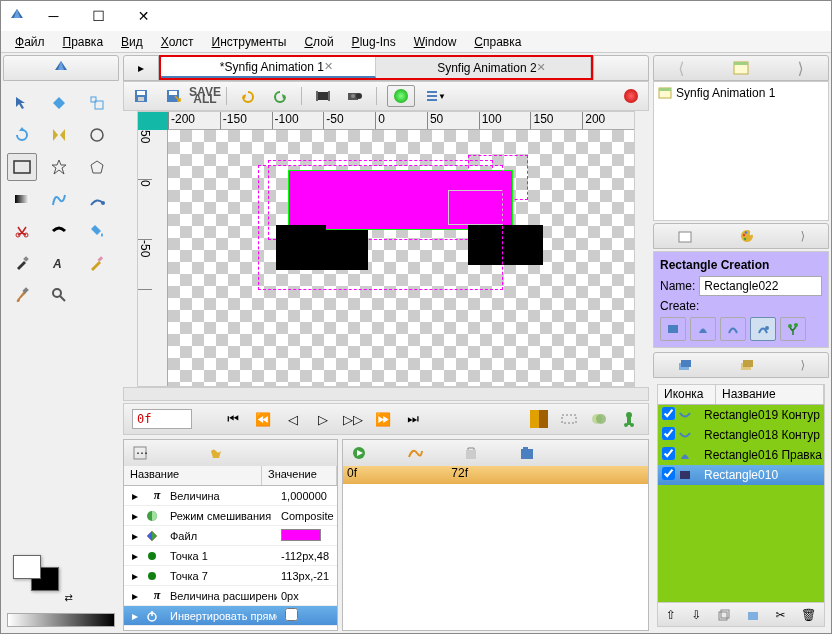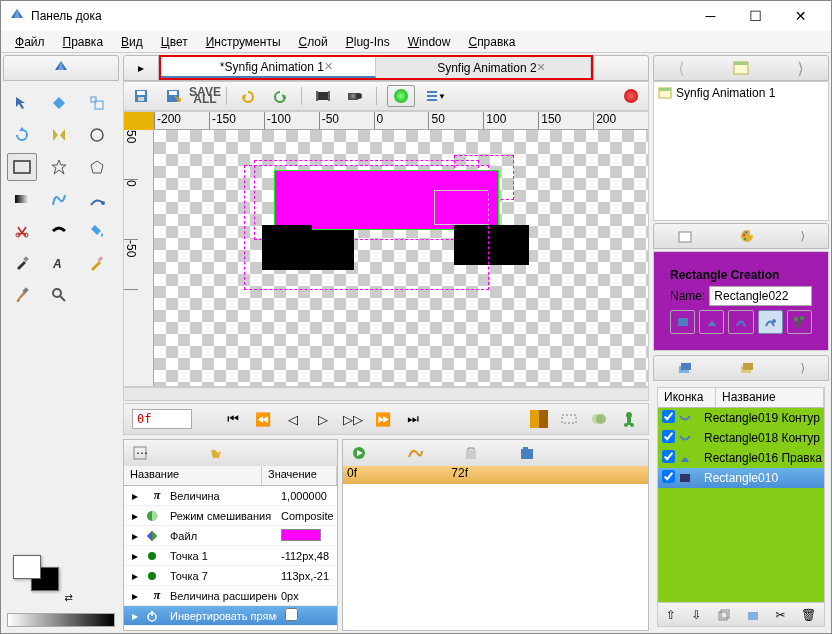--- a/index.html
+++ b/index.html
@@ -26,21 +26,21 @@
 .swap-icon { position: absolute; right: 42px; bottom: 0; font-size: 10px; }
 .gradient-bar { height: 14px; margin: 4px 6px 6px; background: linear-gradient(to right,#fff,#000); border: 1px solid #aaa; }
 .tabs-row { display: flex; height: 26px; border-bottom: 1px solid #bbb; background: #e8e8e8; margin: 2px 2px 0; border-radius: 3px 3px 0 0; }
 .tabs-red-box { border: 2px solid #e40000; display: flex; flex: 1; }
 .doc-tab { flex: 1; display: flex; align-items: center; justify-content: center; border-right: 1px solid #ccc; font-size: 12px; padding-left: 17px; }
 .doc-tab.active { background: #fff; border-bottom: 2px solid #4a7ebb; }
 .doc-tab .close { color: #888; font-size: 11px; }
 .canvas-toolbar { height: 30px; background: linear-gradient(#f8f8f8,#e4e4e4); display: flex; align-items: center; gap: 10px; padding: 0 6px; border: 1px solid #ccc; margin: 0 2px; }
 .tb-btn { width: 22px; height: 22px; display: flex; align-items: center; justify-content: center; }
 .tb-sep { width: 1px; height: 18px; background: #bbb; }
-.canvas-area { flex: 1; display: flex; margin: 0 2px; border: 1px solid #ccc; background: #eab308; position: relative; overflow: hidden; }
+.canvas-area { flex: 1; display: flex; margin: 0 16px; border: 1px solid #ccc; background: #14b8a6; position: relative; overflow: hidden; }
 .ruler-top { height: 18px; background: #f0f0f0; border-bottom: 1px solid #aaa; position: absolute; top: 0; left: 30px; right: 0; display: flex; font-size: 9px; }
 .ruler-left { width: 30px; background: #f0f0f0; border-right: 1px solid #aaa; position: absolute; top: 18px; left: 0; bottom: 0; font-size: 9px; }
 .ruler-tick { flex: 1; border-left: 1px solid #888; padding-left: 2px; }
 .viewport { position: absolute; left: 30px; top: 18px; right: 0; bottom: 0; background-image: repeating-conic-gradient(#ccc 0% 25%, #fff 0% 50%); background-size: 24px 24px; }
 .shape-box { position: absolute; border: 1px dashed #f0f; }
 .shape-fill-black { background: #000; }
 .shape-fill-magenta { background: #f0f; border: 1px solid #0f0; }
 .shape-fill-white { border: 1px solid #ccc; }
 .time-bar { height: 32px; background: linear-gradient(#f4f4f4,#e0e0e0); display: flex; align-items: center; gap: 8px; padding: 0 8px; border: 1px solid #ccc; margin: 2px; }
 .time-input { width: 60px; height: 20px; border: 1px solid #aaa; padding: 0 4px; font-family: monospace; color: #c00; }
@@ -53,21 +53,21 @@
 .param-row { display: flex; height: 20px; align-items: center; border-bottom: 1px solid #eee; }
 .param-row.selected { background: linear-gradient(#6ab0e8,#4a90d8); color: #fff; }
 .param-icon { width: 22px; text-align: center; }
 .param-name { flex: 1; padding-left: 2px; white-space: nowrap; overflow: hidden; font-size: 11px; }
 .param-val { width: 60px; padding-left: 4px; font-size: 11px; white-space: nowrap; overflow: hidden; }
 .timeline-panel { flex: 1; display: flex; flex-direction: column; border: 1px solid #bbb; margin: 2px; background: #fff; }
 .timeline-ruler { height: 18px; background: linear-gradient(#f8d080,#e8b050); font-size: 10px; padding-left: 4px; display: flex; }
 .timeline-body { flex: 1; background: #fff; }
 .right-nav { height: 26px; background: linear-gradient(#f4f4f4,#e0e0e0); display: flex; align-items: center; justify-content: space-around; border: 1px solid #bbb; margin: 2px 2px 0; border-radius: 3px 3px 0 0; }
 .canvas-list { height: 140px; border: 1px solid #ccc; margin: 0 2px; background: #fff; padding: 4px; font-size: 11px; }
-.layer-opts { border: 1px solid #ccc; margin: 2px; background: #a21caf; padding: 16px; }
+.layer-opts { border: 1px solid #ccc; margin: 2px; background: #c4b5fd; padding: 6px; }
 .layer-opts .field-row { display: flex; align-items: center; gap: 4px; margin: 3px 0; }
 .layer-opts input { border: 1px solid #aaa; padding: 2px 4px; flex: 1; width: 100%; }
 .create-btns { display: flex; gap: 4px; margin-top: 4px; }
 .create-btn { width: 26px; height: 24px; border: 1px solid #aaa; border-radius: 2px; display: flex; align-items: center; justify-content: center; }
 .create-btn.active { background: #d0e0f0; border-color: #6a8db0; }
 .layer-list-panel { flex: 1; border: 1px solid #ccc; margin: 6px; background: #84cc16; display: flex; flex-direction: column; overflow: hidden; }
 .layer-headers { display: flex; background: #f5f5f5; border-bottom: 1px solid #bbb; height: 20px; font-size: 11px; }
 .layer-headers div { padding: 2px 6px; border-right: 1px solid #ccc; }
 .layer-row { display: flex; align-items: center; height: 20px; font-size: 11px; }
 .layer-row.selected { background: linear-gradient(#6ab0e8,#4a90d8); color: #fff; justify-content: space-between; }
@@ -85,33 +85,32 @@
 </head>
 <body>
 
 <div class="titlebar">
   <span class="titlebar-icon">
     <svg viewBox="0 0 16 16">
         <polygon points="8,1 14,10 2,10" fill="#3a6fb0"></polygon>
         <polygon points="8,1 11,10 5,10" fill="#6ba0e0"></polygon>
       </svg>
   </span>
-  <span class="titlebar-title">Панель дока</span>
   <div class="titlebar-btns">
     <div class="titlebar-btn">─</div>
     <div class="titlebar-btn">☐</div>
     <div class="titlebar-btn">✕</div>
   </div>
 </div>
 
 <div class="menubar">
   <span class="menu-item">Файл</span>
   <span class="menu-item">Правка</span>
   <span class="menu-item">Вид</span>
-  <span class="menu-item">Цвет</span>
+  <span class="menu-item">Холст</span>
   <span class="menu-item">Инструменты</span>
   <span class="menu-item">Слой</span>
   <span class="menu-item">Plug-Ins</span>
   <span class="menu-item">Window</span>
   <span class="menu-item">Справка</span>
 </div>
 
 <div class="main-area">
 
 <div class="left-col">
@@ -561,20 +560,23 @@
           </svg>
         </span>
     <span style="color:#888">⟩</span>
   </div>
   <div class="layer-opts">
     <div style="font-weight:bold;margin-bottom:4px">Rectangle Creation</div>
     <div class="field-row">
       <span>Name:</span>
       <input value="Rectangle022" style="">
     </div>
+    <div class="field-row">
+      <span>Create:</span>
+    </div>
     <div class="create-btns">
       <div class="create-btn">
             <svg width="14" height="14">
               <rect x="2" y="3" width="10" height="8" fill="#4a80c0"></rect>
             </svg>
           </div>
       <div class="create-btn">
             <svg width="14" height="14">
               <path d="M3 11 Q7 2 11 11" fill="#4a80c0"></path>
             </svg>

